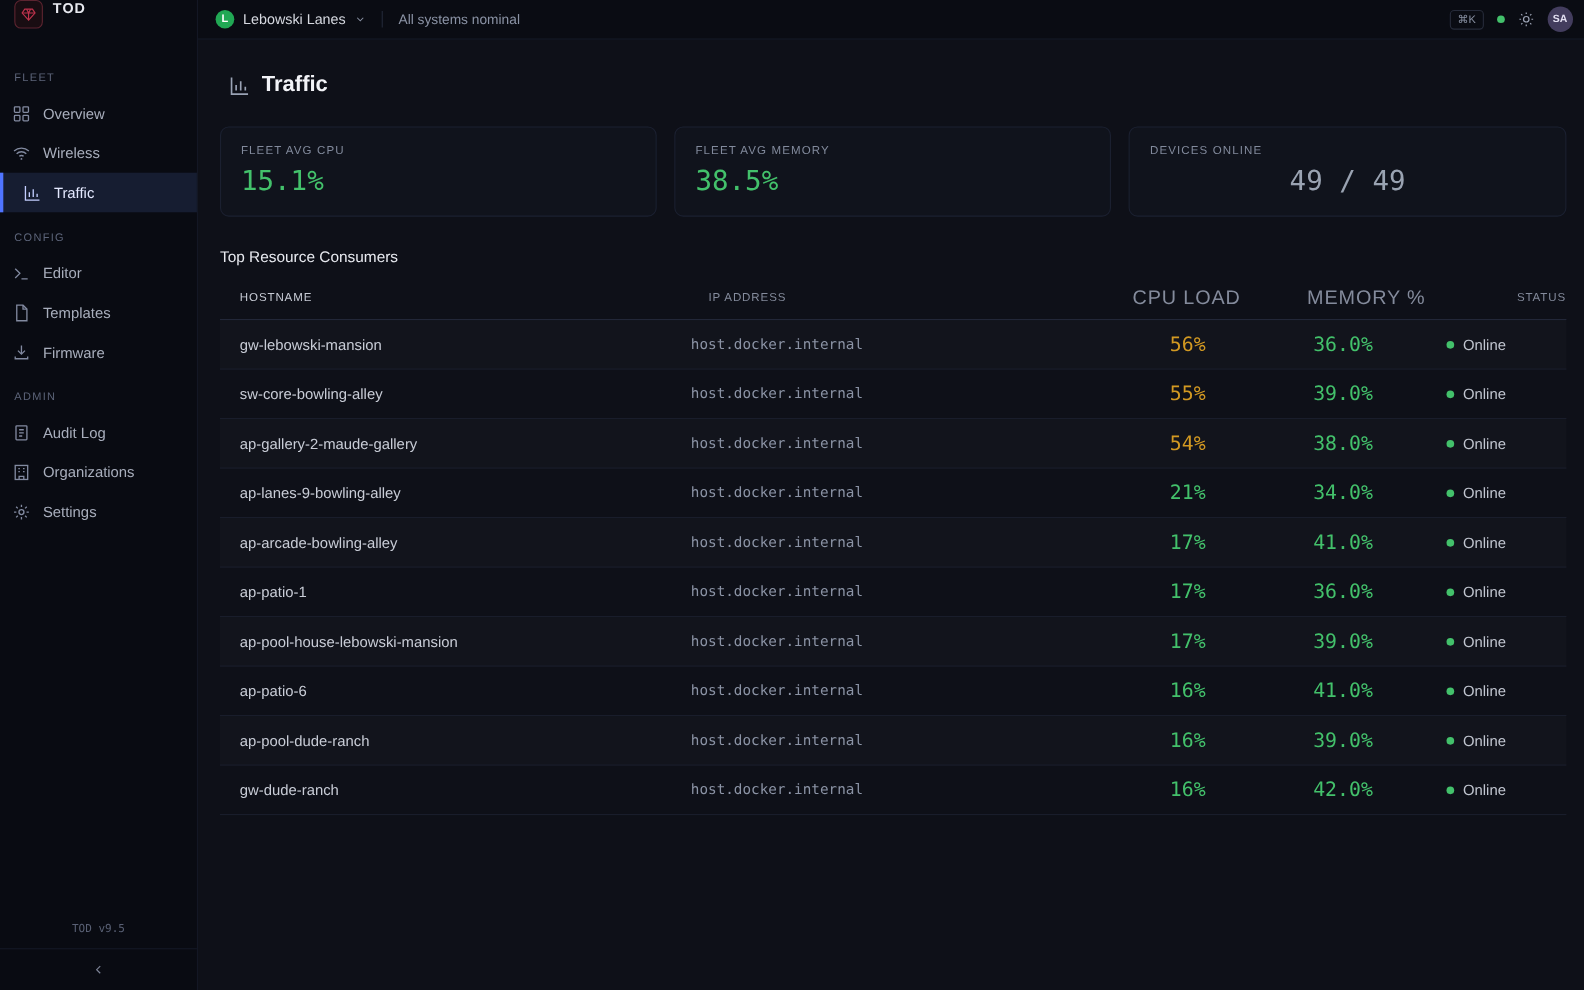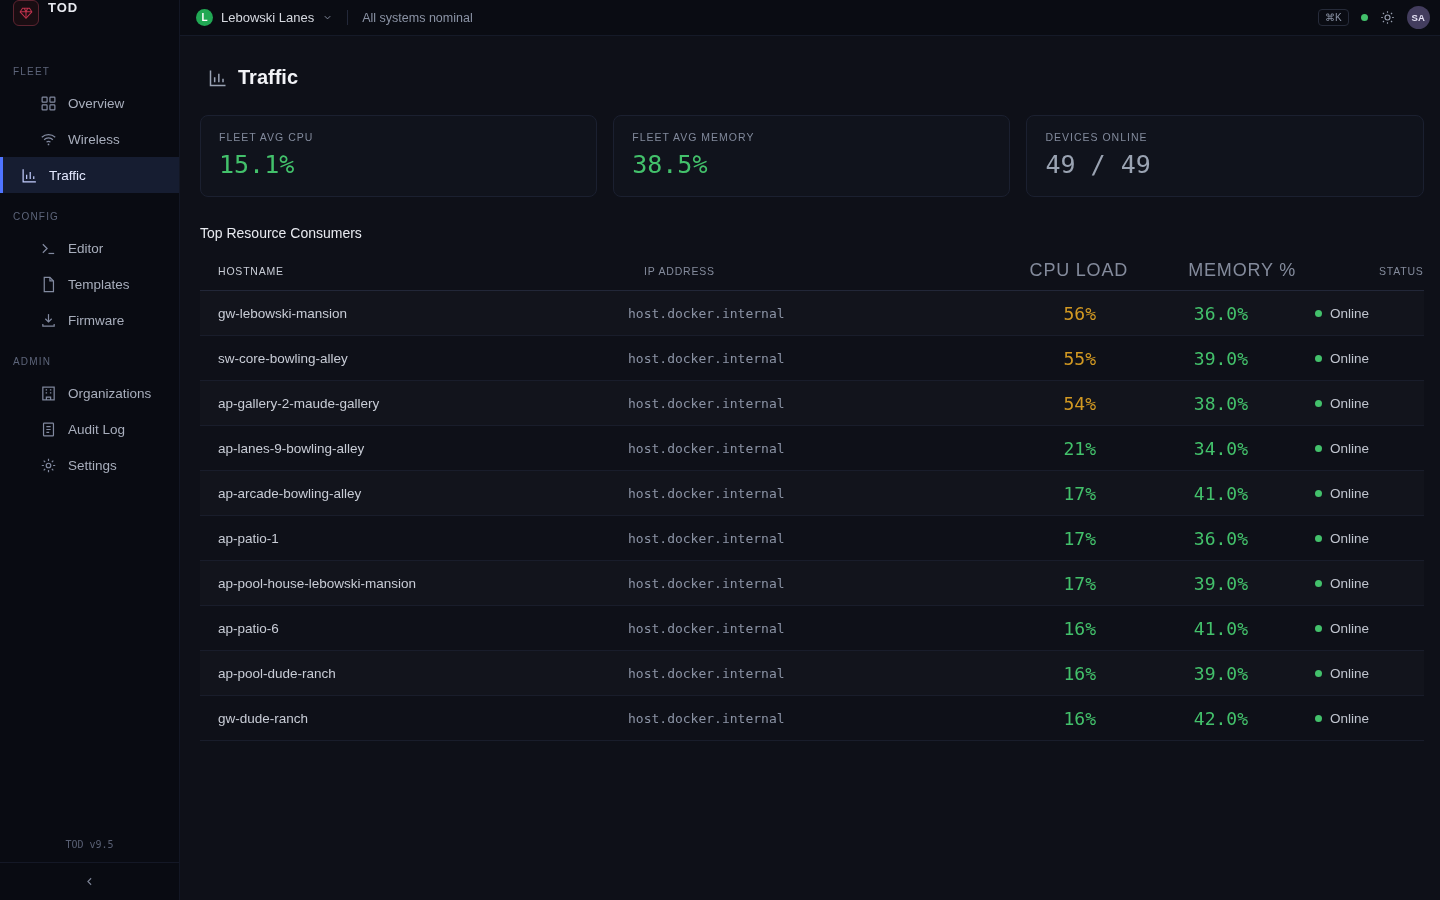--- a/index.html
+++ b/index.html
@@ -21,21 +21,21 @@
     width:26px; height:26px; border-radius:6px; background:#190d12;
     border:1px solid #5c2430; display:flex; align-items:center; justify-content:center;
   }
   .logo-badge svg { stroke:#c0334d; }
   .logo-text { font-size:13px; font-weight:bold; letter-spacing:1px; color:#e8eaf0; }
   .nav-section-label {
     font-size:10px; letter-spacing:1.2px; color:#5d657a; text-transform:uppercase;
     padding-left:13px; margin:18px 0 8px;
   }
   .nav-item {
-    height:36px; display:flex; align-items:center; gap:11px; padding-left:37px;
+    height:36px; display:flex; align-items:center; gap:11px; padding-left:8px;
     color:#a8aebc; font-size:13.5px; cursor:pointer; border-left:3px solid transparent;
   }
   .nav-item .nav-icon { width:17px; height:17px; color:#828aa0; display:flex; }
   .nav-item.active {
     background:#161d31; color:#e4e9ff; border-left:3px solid var(--blue,#4f74ff);
     padding-left:18px;
   }
   .nav-item.active .nav-icon { color:#c3ceff; }
   .sidebar-footer { margin-top:auto; }
   .version-text { text-align:center; font-size:10px; color:#596074; padding-bottom:12px; }
@@ -81,21 +81,21 @@
   .page-title { font-size:20px; font-weight:bold; color:#f2f3f7; }
 
   .stat-grid { display:grid; grid-template-columns:repeat(3,1fr); gap:16px; margin-top:26px; }
   .stat-card {
     background:#10131c; border:1px solid #1b2030; border-radius:8px;
     height:82px; padding:15px 18px;
   }
   .stat-label { font-size:10.5px; letter-spacing:1px; color:#828a9c; text-transform:uppercase; }
   .stat-value { font-size:25px; margin-top:7px; }
   .stat-green { color:var(--green,#43c16b); }
-  .stat-gray { color:#9aa3b2; }
+  .stat-gray { color:#9aa3b2;text-align:center; }
 
   .section-title { font-size:14px; font-weight:normal; color:#e8eaf0; margin:28px 0 10px; }
 
   .thead, .trow {
     display:grid; grid-template-columns:428px 350px 130px 152px 1fr; align-items:center;
   }
   .thead { height:40px; border-bottom:1px solid #222738;gap:16px; }
   .th {
     font-size:10.5px; letter-spacing:0.8px; color:#848b9c; text-transform:uppercase;
   }
@@ -195,36 +195,36 @@
       </svg>
     </span>
     <span>Firmware</span>
   </div>
 
   <div class="nav-section-label">ADMIN</div>
 
   <div class="nav-item">
     <span class="nav-icon">
       <svg width="17" height="17" viewBox="0 0 24 24" fill="none" stroke="currentColor" stroke-width="1.7">
+        <rect x="5" y="3" width="14" height="18" rx="1"></rect>
+          <path d="M9 8h6M9 12h6M9 16h4"></path>
+      </svg>
+    </span>
+    <span>Audit Log</span>
+  </div>
+
+  <div class="nav-item">
+    <span class="nav-icon">
+      <svg width="17" height="17" viewBox="0 0 24 24" fill="none" stroke="currentColor" stroke-width="1.7">
         <rect x="4" y="3" width="16" height="18"></rect>
           <path d="M9 21v-4h6v4"></path>
         <path d="M8 7h2M14 7h2M8 11h2M14 11h2"></path>
       </svg>
     </span>
     <span>Organizations</span>
-  </div>
-
-  <div class="nav-item">
-    <span class="nav-icon">
-      <svg width="17" height="17" viewBox="0 0 24 24" fill="none" stroke="currentColor" stroke-width="1.7">
-        <rect x="5" y="3" width="14" height="18" rx="1"></rect>
-          <path d="M9 8h6M9 12h6M9 16h4"></path>
-      </svg>
-    </span>
-    <span>Audit Log</span>
   </div>
 
   <div class="nav-item">
     <span class="nav-icon">
       <svg width="17" height="17" viewBox="0 0 24 24" fill="none" stroke="currentColor" stroke-width="1.7">
         <circle cx="12" cy="12" r="3.2"></circle>
         <path d="M12 2.5v3M12 18.5v3M2.5 12h3M18.5 12h3M5.2 5.2l2.1 2.1M16.7 16.7l2.1 2.1M18.8 5.2l-2.1 2.1M7.3 16.7l-2.1 2.1"></path>
       </svg>
     </span>
     <span>Settings</span>

